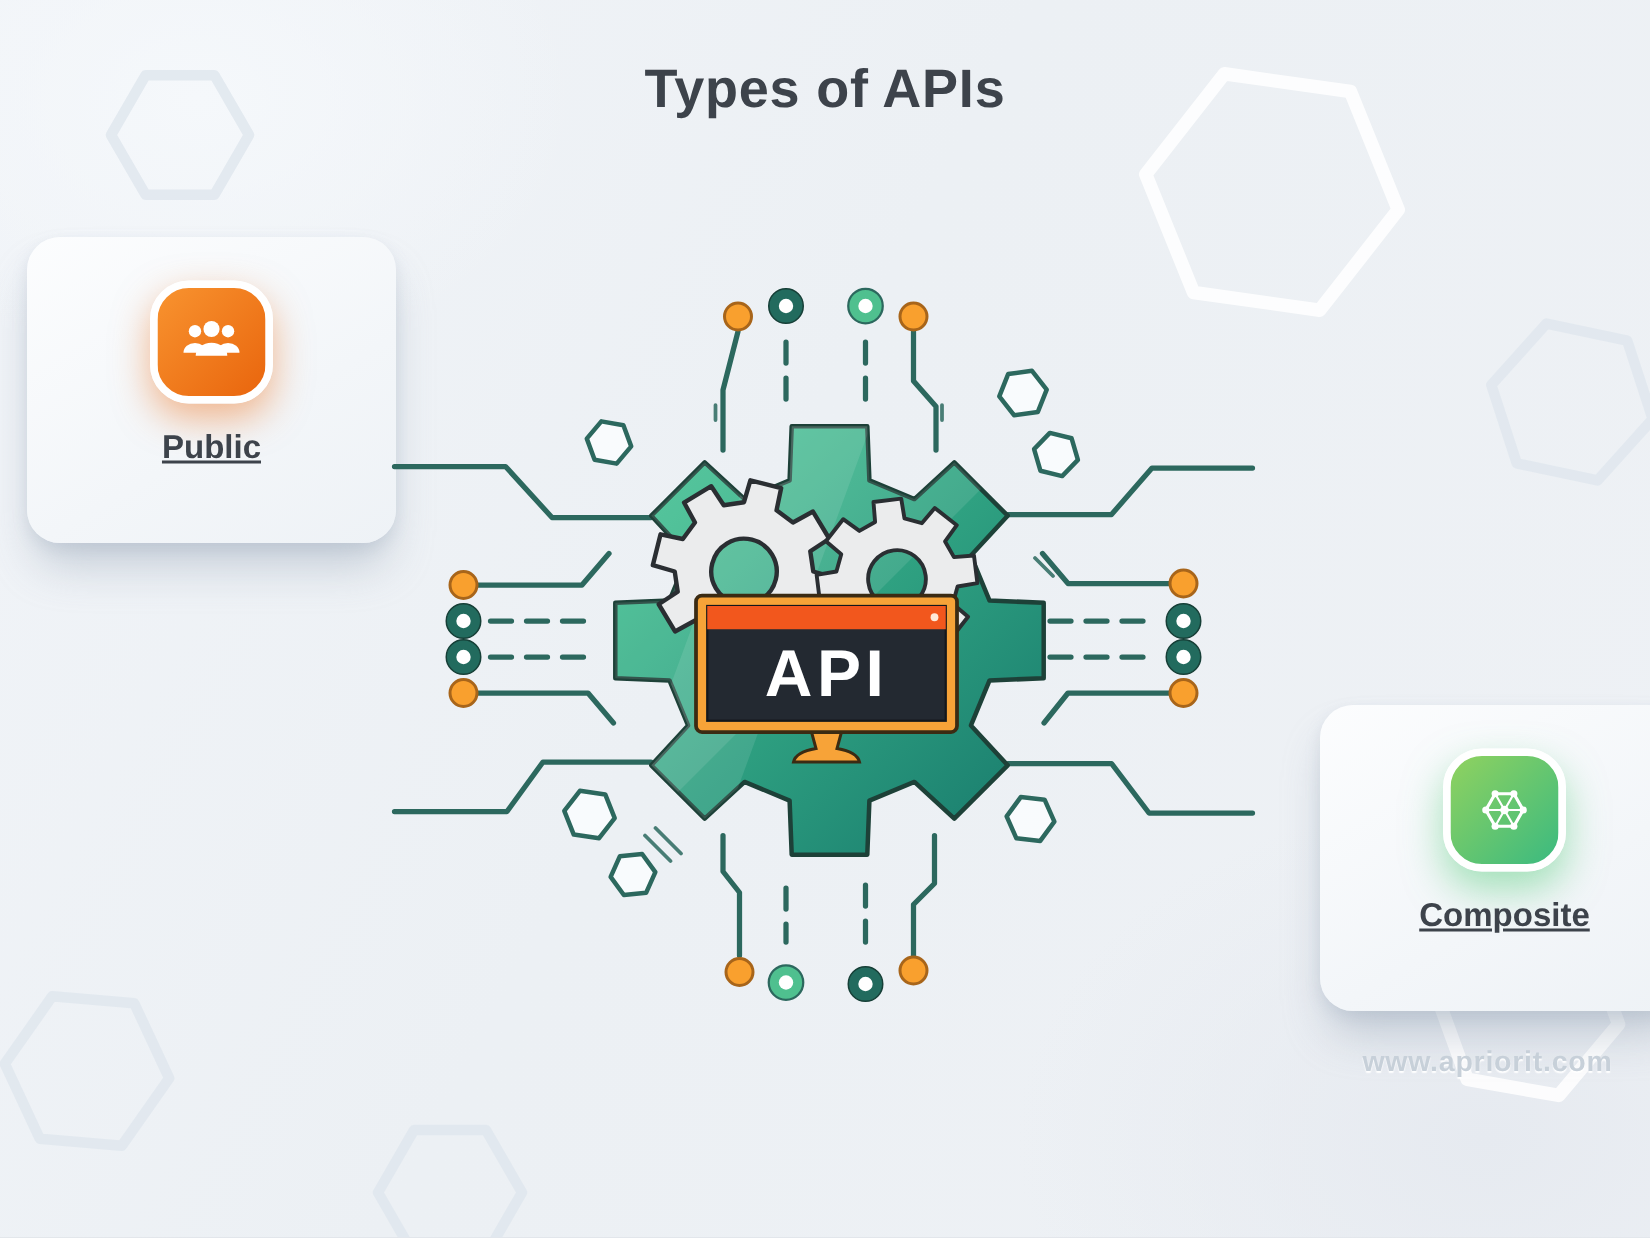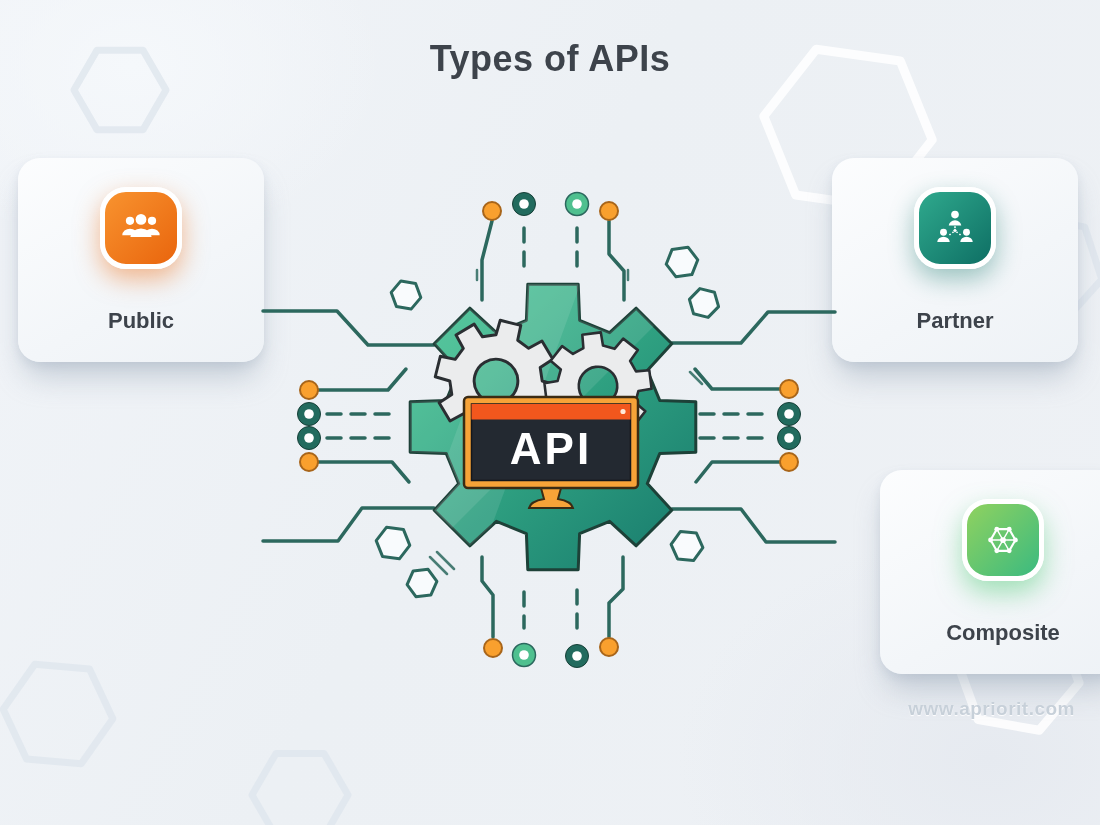--- a/index.html
+++ b/index.html
@@ -46,21 +46,21 @@
   .card-private{left:18px;top:470px;} .card-composite{left:880px;top:470px;text-align:right;}
   .tile{
     width:72px;height:72px;border-radius:26px;border:5px solid #ffffff;
     display:flex;align-items:center;justify-content:center;
   }
   .tile svg{width:46px;height:46px;}
   .card-public .tile{box-shadow:0 10px 24px rgba(238,118,36,.5);}
   .card-private .tile{box-shadow:0 10px 26px rgba(248,168,28,.55);}
   .card-partner .tile{box-shadow:0 10px 24px rgba(20,118,104,.4);}
   .card-composite .tile{box-shadow:0 12px 26px rgba(92,206,130,.55);}
-  .card-label{margin-top:39px;font-size:22px;font-weight:700;color:#3d434b;line-height:26px;}
+  .card-label{margin-top:16px;font-size:22px;font-weight:700;color:#3d434b;line-height:26px;text-decoration:underline;}
   .watermark{
     position:absolute;right:25px;top:698px;z-index:3;
     font-size:19px;font-weight:600;color:#c7d0d9;letter-spacing:.5px;
     text-shadow:0 1px 1px #ffffff;
     text-align:right;
   }
 </style>
 </head>
 <body>
 
@@ -88,39 +88,20 @@
           <path d="M4.5,31.5 a8,6.8 0 0 1 16,0 z"></path>
             <path d="M27.5,31.5 a8,6.8 0 0 1 16,0 z"></path>
           <circle cx="24" cy="15" r="5.6"></circle>
             <path d="M13,33.5 a11,9 0 0 1 22,0 z"></path>
         </g>
       </svg>
     </span>
     <div class="card-label">Public</div>
   </div>
 
-  <div class="card card-partner">
-    <span class="tile" style="background: linear-gradient(135deg, rgb(47, 169, 141), rgb(14, 111, 100));">
-      <svg viewBox="0 0 48 48">
-        <g fill="#fff">
-          <circle cx="24" cy="10" r="4"></circle>
-            <path d="M17.5,21.5 a6.5,5.5 0 0 1 13,0 z"></path>
-          <circle cx="12" cy="28.5" r="3.6"></circle>
-            <path d="M5.5,38.5 a6.5,5.5 0 0 1 13,0 z"></path>
-          <circle cx="36" cy="28.5" r="3.6"></circle>
-            <path d="M29.5,38.5 a6.5,5.5 0 0 1 13,0 z"></path>
-          <rect x="22.6" y="25.1" width="2.9" height="2.9" transform="rotate(45 24 26.5)"></rect>
-        </g>
-        <g stroke="#fff" stroke-width="1.6" stroke-dasharray="1.6 2.2" fill="none">
-          <path d="M24,22.3 v3 M22.5,28 L16.5,32.5 M25.5,28 L31.5,32.5"></path>
-        </g>
-      </svg>
-    </span>
-    <div class="card-label">Partner</div>
-  </div>
 
 
   <div class="card card-composite">
     <span class="tile" style="background: linear-gradient(135deg, rgb(144, 210, 95), rgb(59, 186, 128));">
       <svg viewBox="0 0 48 48">
         <polygon points="37,24 30.5,35.3 17.5,35.3 11,24 17.5,12.7 30.5,12.7" fill="none" stroke="#fff" stroke-width="2.2" stroke-linejoin="round"></polygon>
         <g stroke="#fff" stroke-width="1.5">
           <path d="M24,24 L37,24 M24,24 L30.5,35.3 M24,24 L17.5,35.3 M24,24 L11,24 M24,24 L17.5,12.7 M24,24 L30.5,12.7"></path>
         </g>
         <g fill="#fff">

